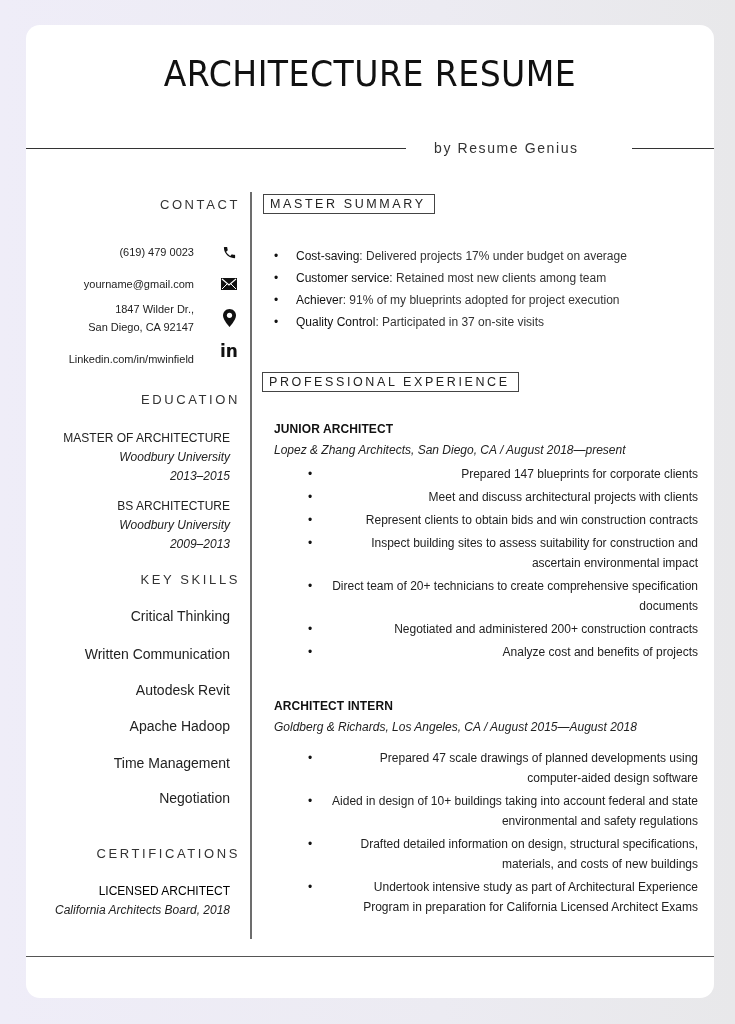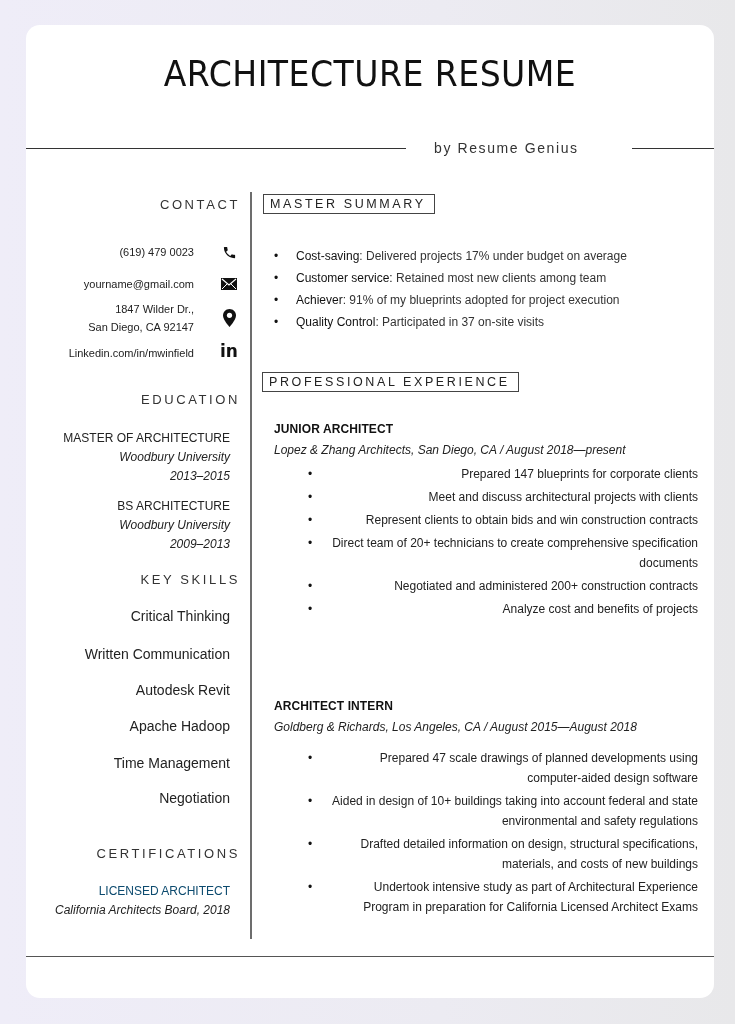--- a/index.html
+++ b/index.html
@@ -34,21 +34,21 @@
     position: absolute; right: 0; font-size: 13px; letter-spacing: 2.6px; color: #333; text-align: right;
   }
   .contact-row { position: absolute; right: 0; width: 214px; height: 20px; }
   .contact-text {
     position: absolute; right: 46px; text-align: right; font-size: 11px; color: #222; line-height: 17px; white-space: nowrap;
   }
   .contact-icon { position: absolute; right: 2px; width: 18px; height: 18px; display: flex; align-items: center; justify-content: center; }
   .edu-block, .cert-block { position: absolute; right: 10px; text-align: right; }
   .edu-block .deg { font-size: 12px; color: #222; line-height: 19px; }
   .edu-block .it, .cert-block .it { font-size: 12px; font-style: italic; color: #222; line-height: 19px; }
-  .cert-block .deg { font-size: 12px; color: #0c4a6e; line-height: 19px; }
+  .cert-block .deg { font-size: 12px; color: #000000; line-height: 19px; }
   .skill { position: absolute; right: 10px; font-size: 14px; color: #222; text-align: right; white-space: nowrap; }
 
   
   .boxh {
     position: absolute; border: 1.5px solid #444; padding: 2px 8px 2px 6px; font-size: 12.5px; letter-spacing: 2.6px; color: #222; background: #fff;
     white-space: nowrap;
   }
   ul { margin: 0; padding: 0; list-style: none; }
   .sum-list { position: absolute; left: 270px; top: 220px; width: 410px; }
   .sum-list li { position: relative; font-size: 12px; color: #333; line-height: 22px; padding-left: 0; }
@@ -104,21 +104,21 @@
       <div class="contact-text" style="top:18px;">San Diego, CA 92147</div>
       <div class="contact-icon" style="top:8px;">
         <svg width="13" height="18" viewBox="0 0 13 18">
             <path d="M6.5 0C2.9 0 0 2.9 0 6.5 0 11 6.5 18 6.5 18S13 11 13 6.5C13 2.9 10.1 0 6.5 0z" fill="#111"></path>
             <circle cx="6.5" cy="6.3" r="2.6" fill="#fff"></circle>
           </svg>
       </div>
     </div>
 
     <div class="contact-row" style="top:319px;">
-      <div class="contact-text" style="top:1px;padding-left:26px;">Linkedin.com/in/mwinfield</div>
+      <div class="contact-text" style="top:7px;padding-left:26px;">Linkedin.com/in/mwinfield</div>
       <div class="contact-icon" style="top:-2px; font-weight:bold; font-size:17px; color:#111; font-family:'DejaVu Sans',sans-serif;">in</div>
     </div>
 
     <div class="sec-h" style="top:367px;">EDUCATION</div>
 
     <div class="edu-block" style="top:404px;">
       <div class="deg">MASTER OF ARCHITECTURE</div>
       <div class="it">Woodbury University</div>
       <div class="it">2013–2015</div>
     </div>
@@ -156,20 +156,21 @@
   </ul>
 
   <div class="boxh" style="left:236px; top:347px;">PROFESSIONAL EXPERIENCE</div>
 
   <div class="job-title" style="top:397px;">JUNIOR ARCHITECT</div>
   <div class="job-sub" style="top:418px;">Lopez &amp; Zhang Architects, San Diego, CA  /  August 2018—present</div>
   <ul class="job-list" style="top:439px;">
     <li>Prepared 147 blueprints for corporate clients</li>
     <li>Meet and discuss architectural projects with clients</li>
     <li>Represent clients to obtain bids and win construction contracts</li>
+    <li>Inspect building sites to assess suitability for construction and ascertain environmental impact</li>
     <li>Direct team of 20+ technicians to create comprehensive specification documents</li>
     <li>Negotiated and administered 200+ construction contracts</li>
     <li>Analyze cost and benefits of projects</li>
   </ul>
 
   <div class="job-title" style="top:674px;">ARCHITECT INTERN</div>
   <div class="job-sub" style="top:695px;">Goldberg &amp; Richards, Los Angeles, CA  /  August 2015—August 2018</div>
   <ul class="job-list" style="top:723px;">
     <li>Prepared 47 scale drawings of planned developments using computer-aided design software</li>
     <li>Aided in design of 10+ buildings taking into account federal and state environmental and safety regulations</li>

